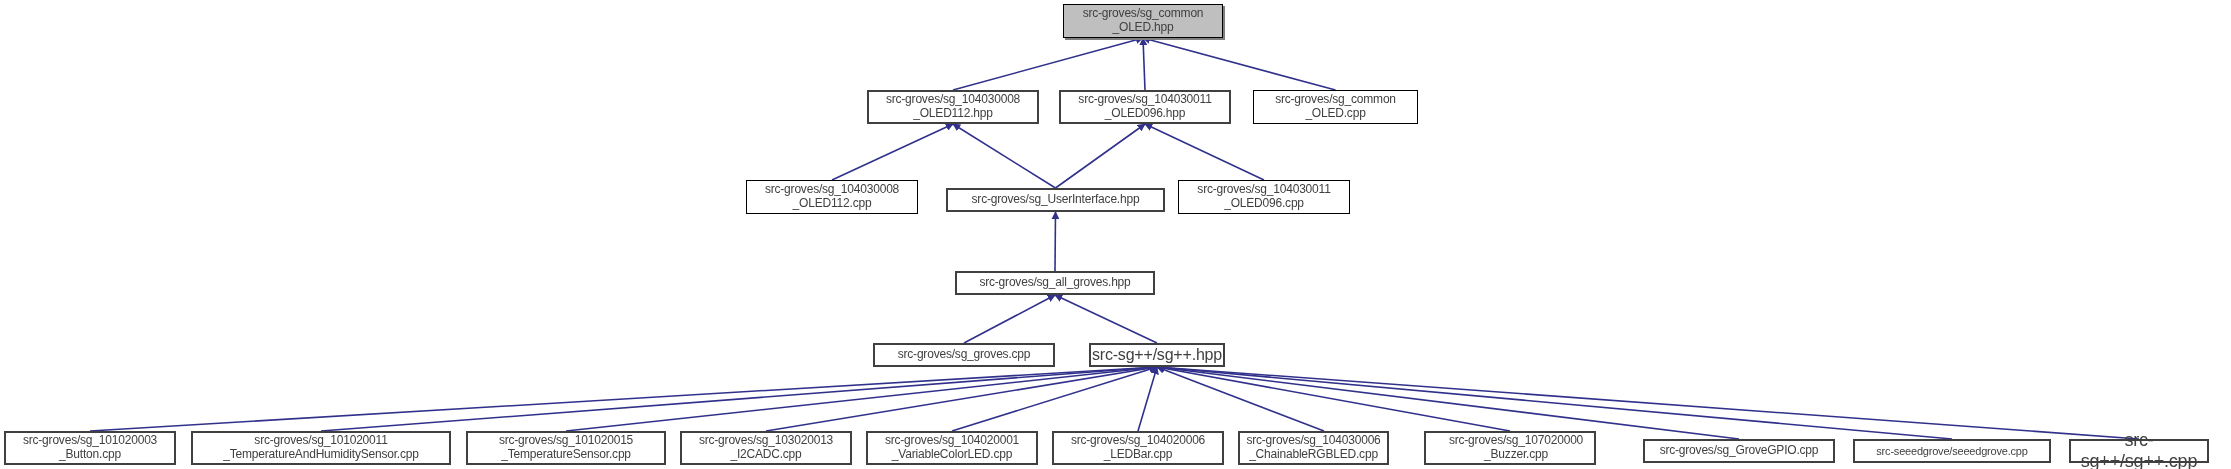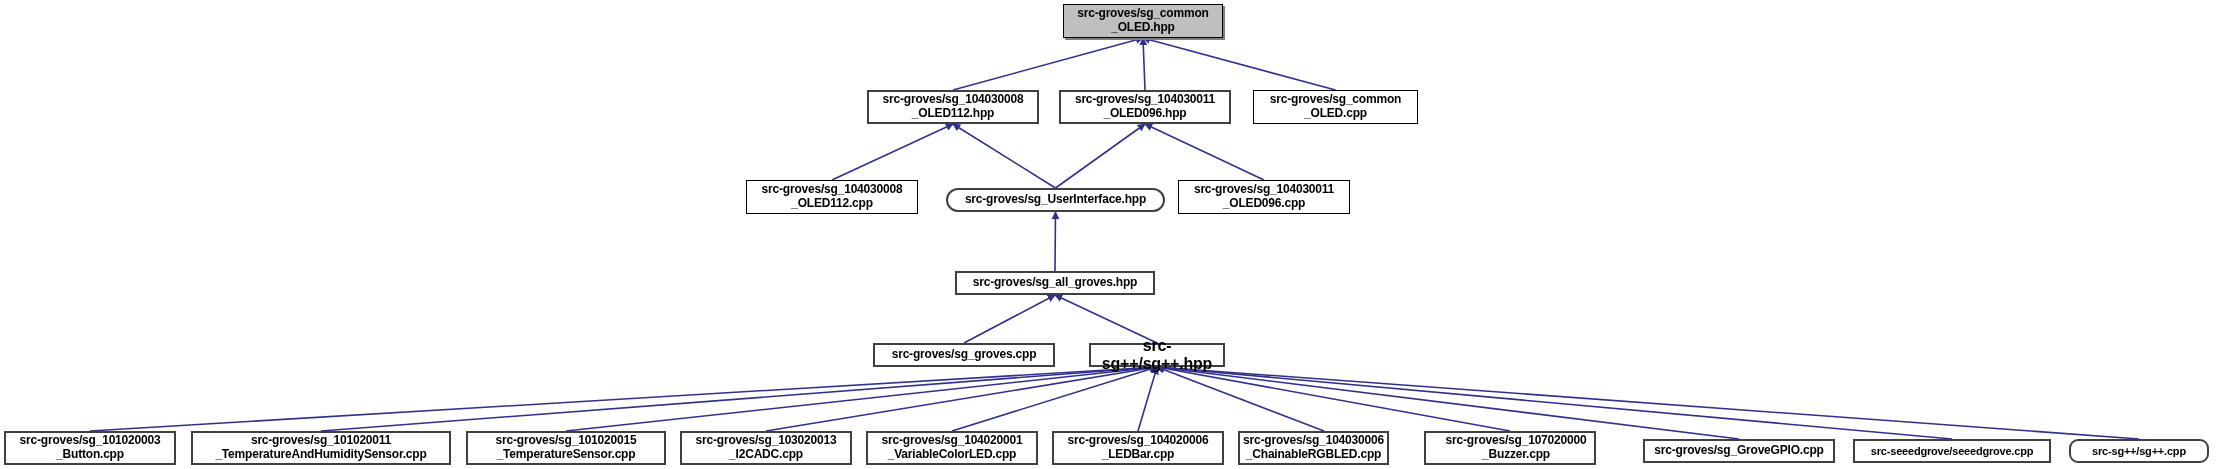--- a/index.html
+++ b/index.html
@@ -10,30 +10,29 @@
     background:#ffffff;
     font-family:"Liberation Sans", sans-serif;
     overflow:hidden;
   }
   #edges{position:absolute;left:0;top:0;width:2231px;height:469px;}
   .node{
     position:absolute;
     box-sizing:border-box;
     border:1px solid #000000;
     background:#ffffff;
-    color:#000000;
+    color:#404040;
     display:flex;
     align-items:center;
     justify-content:flex-end;
     text-align:center;
     line-height:1.15;
     white-space:pre-line;
     z-index:5;
     letter-spacing:-0.2px;
-    font-weight:bold;
   }
   .node.root{
     background:#bfbfbf;
     border:1px solid #000000;
     box-shadow:2px 2px 0 0 #7f7f7f;
   }
   .node.bold{
     border:2px solid #404040;
   }
   .node .lbl{display:block;width:100%;}
@@ -74,21 +73,21 @@
       <div class="node root" style="left: 1063px; top: 4px; width: 160px; height: 34px; font-size: 12px;"><span class="lbl">src-groves/sg_common
 _OLED.hpp</span></div>
       <div class="node bold" style="left: 867px; top: 90px; width: 172px; height: 34px; font-size: 12px;"><span class="lbl">src-groves/sg_104030008
 _OLED112.hpp</span></div>
       <div class="node bold" style="left: 1059px; top: 90px; width: 172px; height: 34px; font-size: 12px;"><span class="lbl">src-groves/sg_104030011
 _OLED096.hpp</span></div>
       <div class="node plain" style="left: 1253px; top: 90px; width: 165px; height: 34px; font-size: 12px;"><span class="lbl">src-groves/sg_common
 _OLED.cpp</span></div>
       <div class="node plain" style="left: 746px; top: 180px; width: 172px; height: 34px; font-size: 12px;"><span class="lbl">src-groves/sg_104030008
 _OLED112.cpp</span></div>
-      <div class="node bold" style="left: 946px; top: 188px; width: 219px; height: 24px; font-size: 12px; border-radius: 12px;"><span class="lbl">src-groves/sg_UserInterface.hpp</span></div>
+      <div class="node bold" style="left: 946px; top: 188px; width: 219px; height: 24px; font-size: 12px;"><span class="lbl">src-groves/sg_UserInterface.hpp</span></div>
       <div class="node plain" style="left: 1178px; top: 180px; width: 172px; height: 34px; font-size: 12px;"><span class="lbl">src-groves/sg_104030011
 _OLED096.cpp</span></div>
       <div class="node bold" style="left: 955px; top: 271px; width: 200px; height: 24px; font-size: 12px;"><span class="lbl">src-groves/sg_all_groves.hpp</span></div>
       <div class="node bold" style="left: 873px; top: 343px; width: 182px; height: 24px; font-size: 12px;"><span class="lbl">src-groves/sg_groves.cpp</span></div>
       <div class="node bold" style="left: 1089px; top: 343px; width: 136px; height: 24px; font-size: 16px;"><span class="lbl">src-sg++/sg++.hpp</span></div>
       <div class="node bold" style="left: 4px; top: 431px; width: 172px; height: 34px; font-size: 12px;"><span class="lbl">src-groves/sg_101020003
 _Button.cpp</span></div>
       <div class="node bold" style="left: 191px; top: 431px; width: 260px; height: 34px; font-size: 12px;"><span class="lbl">src-groves/sg_101020011
 _TemperatureAndHumiditySensor.cpp</span></div>
       <div class="node bold" style="left: 466px; top: 431px; width: 200px; height: 34px; font-size: 12px;"><span class="lbl">src-groves/sg_101020015
@@ -98,15 +97,15 @@
       <div class="node bold" style="left: 866px; top: 431px; width: 172px; height: 34px; font-size: 12px;"><span class="lbl">src-groves/sg_104020001
 _VariableColorLED.cpp</span></div>
       <div class="node bold" style="left: 1052px; top: 431px; width: 172px; height: 34px; font-size: 12px;"><span class="lbl">src-groves/sg_104020006
 _LEDBar.cpp</span></div>
       <div class="node bold" style="left: 1238px; top: 431px; width: 151px; height: 34px; font-size: 12px;"><span class="lbl">src-groves/sg_104030006
 _ChainableRGBLED.cpp</span></div>
       <div class="node bold" style="left: 1424px; top: 431px; width: 172px; height: 34px; font-size: 12px; padding-left: 12px;"><span class="lbl">src-groves/sg_107020000
 _Buzzer.cpp</span></div>
       <div class="node bold" style="left: 1643px; top: 439px; width: 192px; height: 24px; font-size: 12px;"><span class="lbl">src-groves/sg_GroveGPIO.cpp</span></div>
       <div class="node bold" style="left: 1853px; top: 439px; width: 198px; height: 24px; font-size: 11px;"><span class="lbl">src-seeedgrove/seeedgrove.cpp</span></div>
-      <div class="node bold" style="left: 2069px; top: 439px; width: 140px; height: 24px; font-size: 11px; border-radius: 9px;"><span class="lbl">src-sg++/sg++.cpp</span></div>
+      <div class="node bold" style="left: 2069px; top: 439px; width: 140px; height: 24px; font-size: 18px;"><span class="lbl">src-sg++/sg++.cpp</span></div>
     </div>
 </div>
 
 </body></html>

